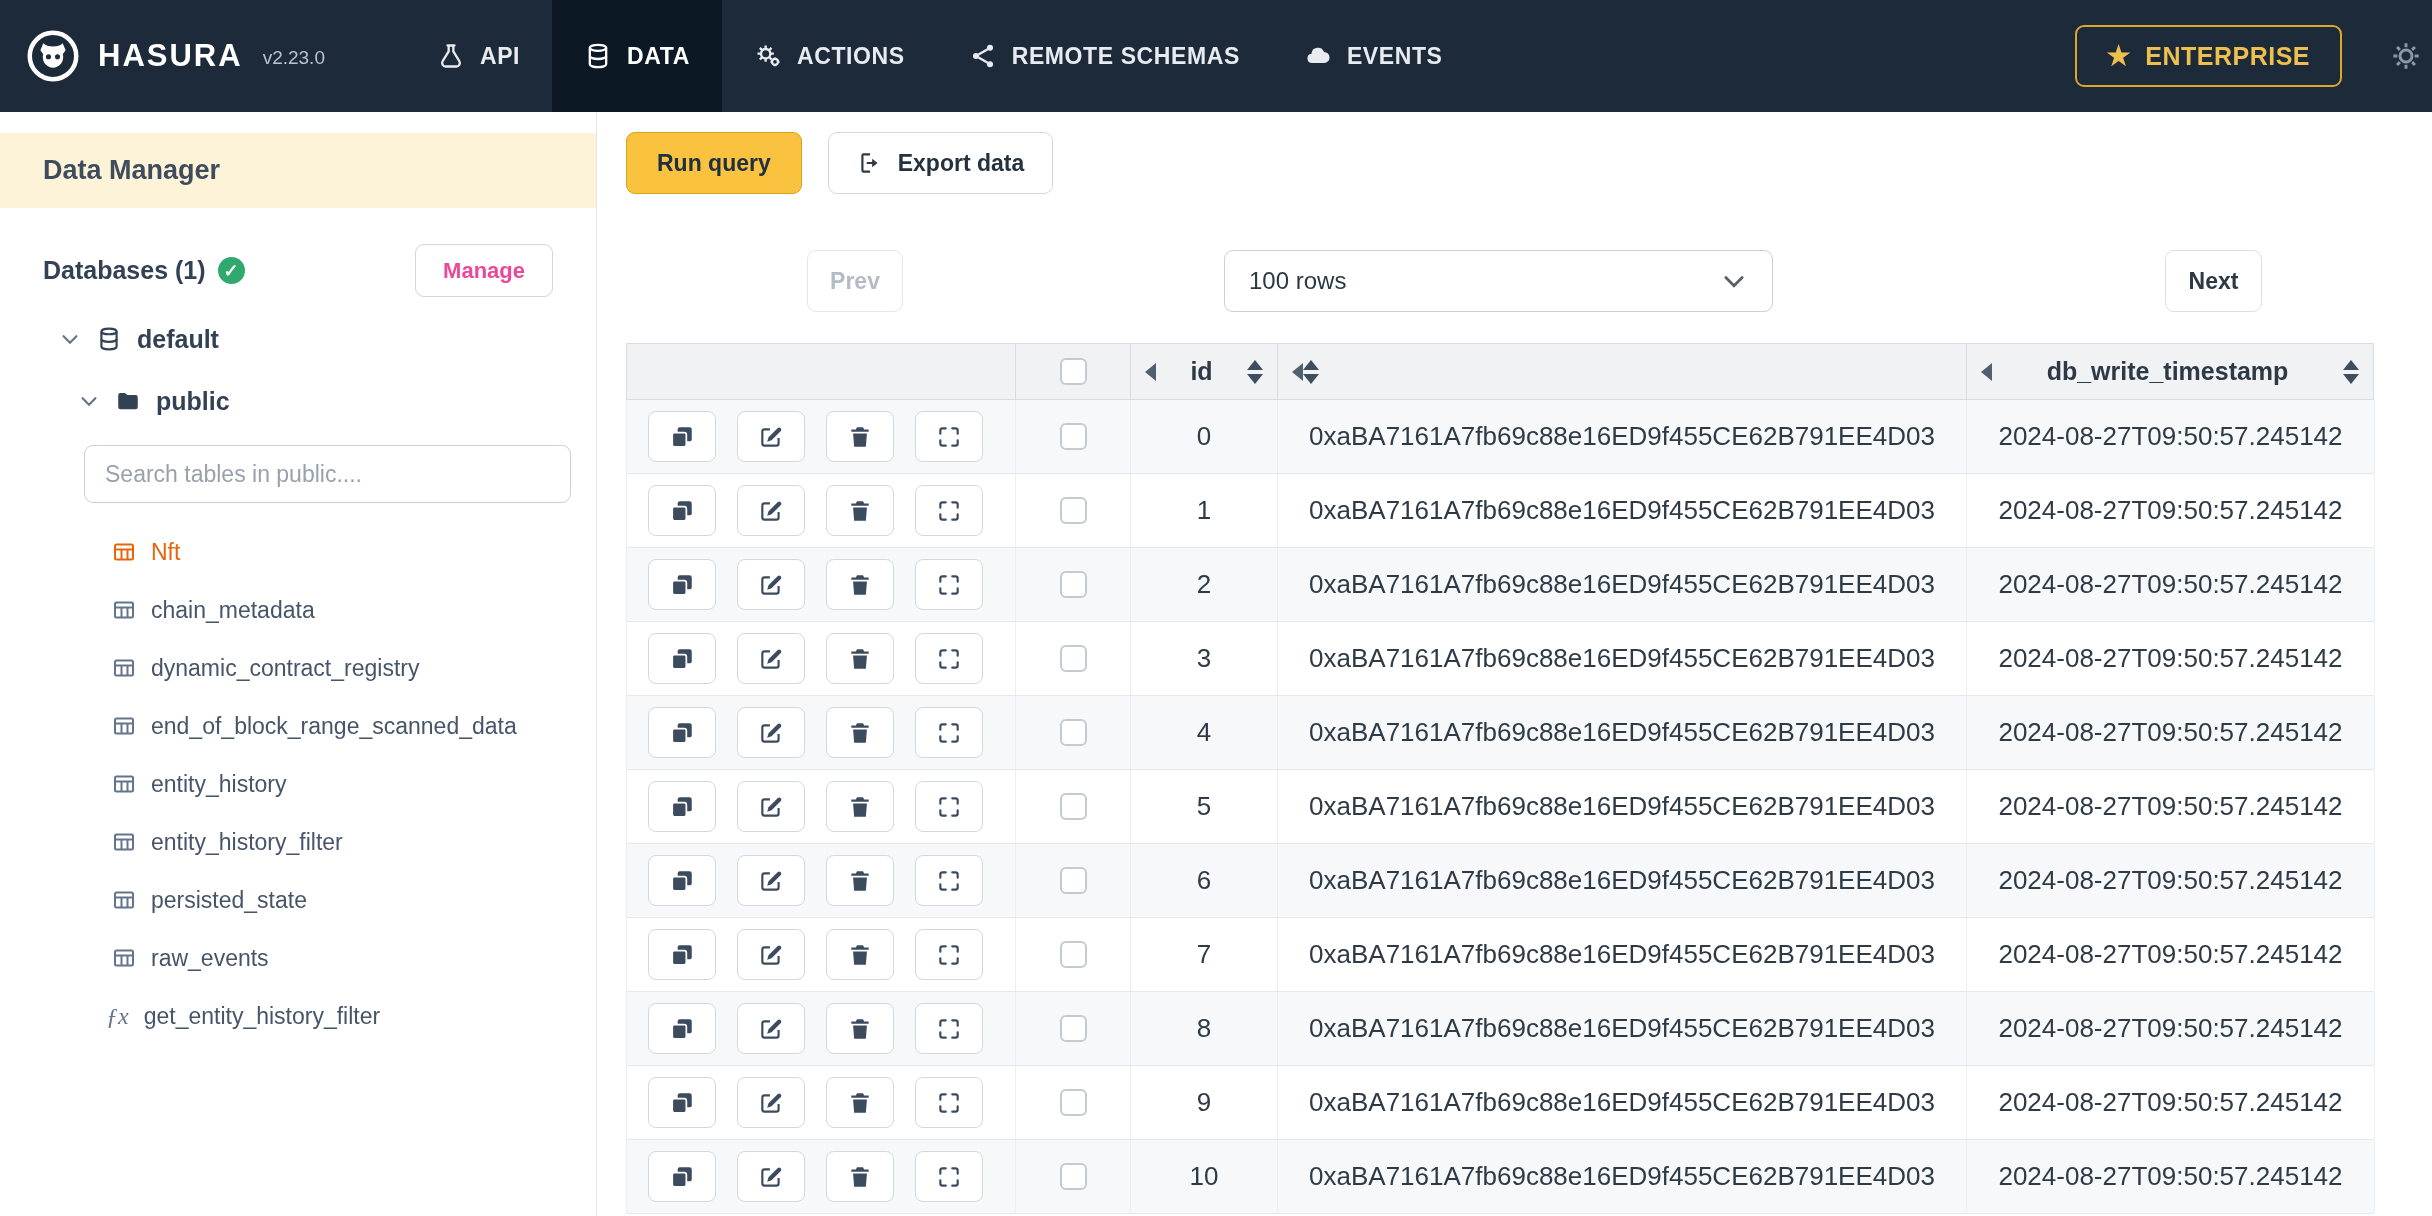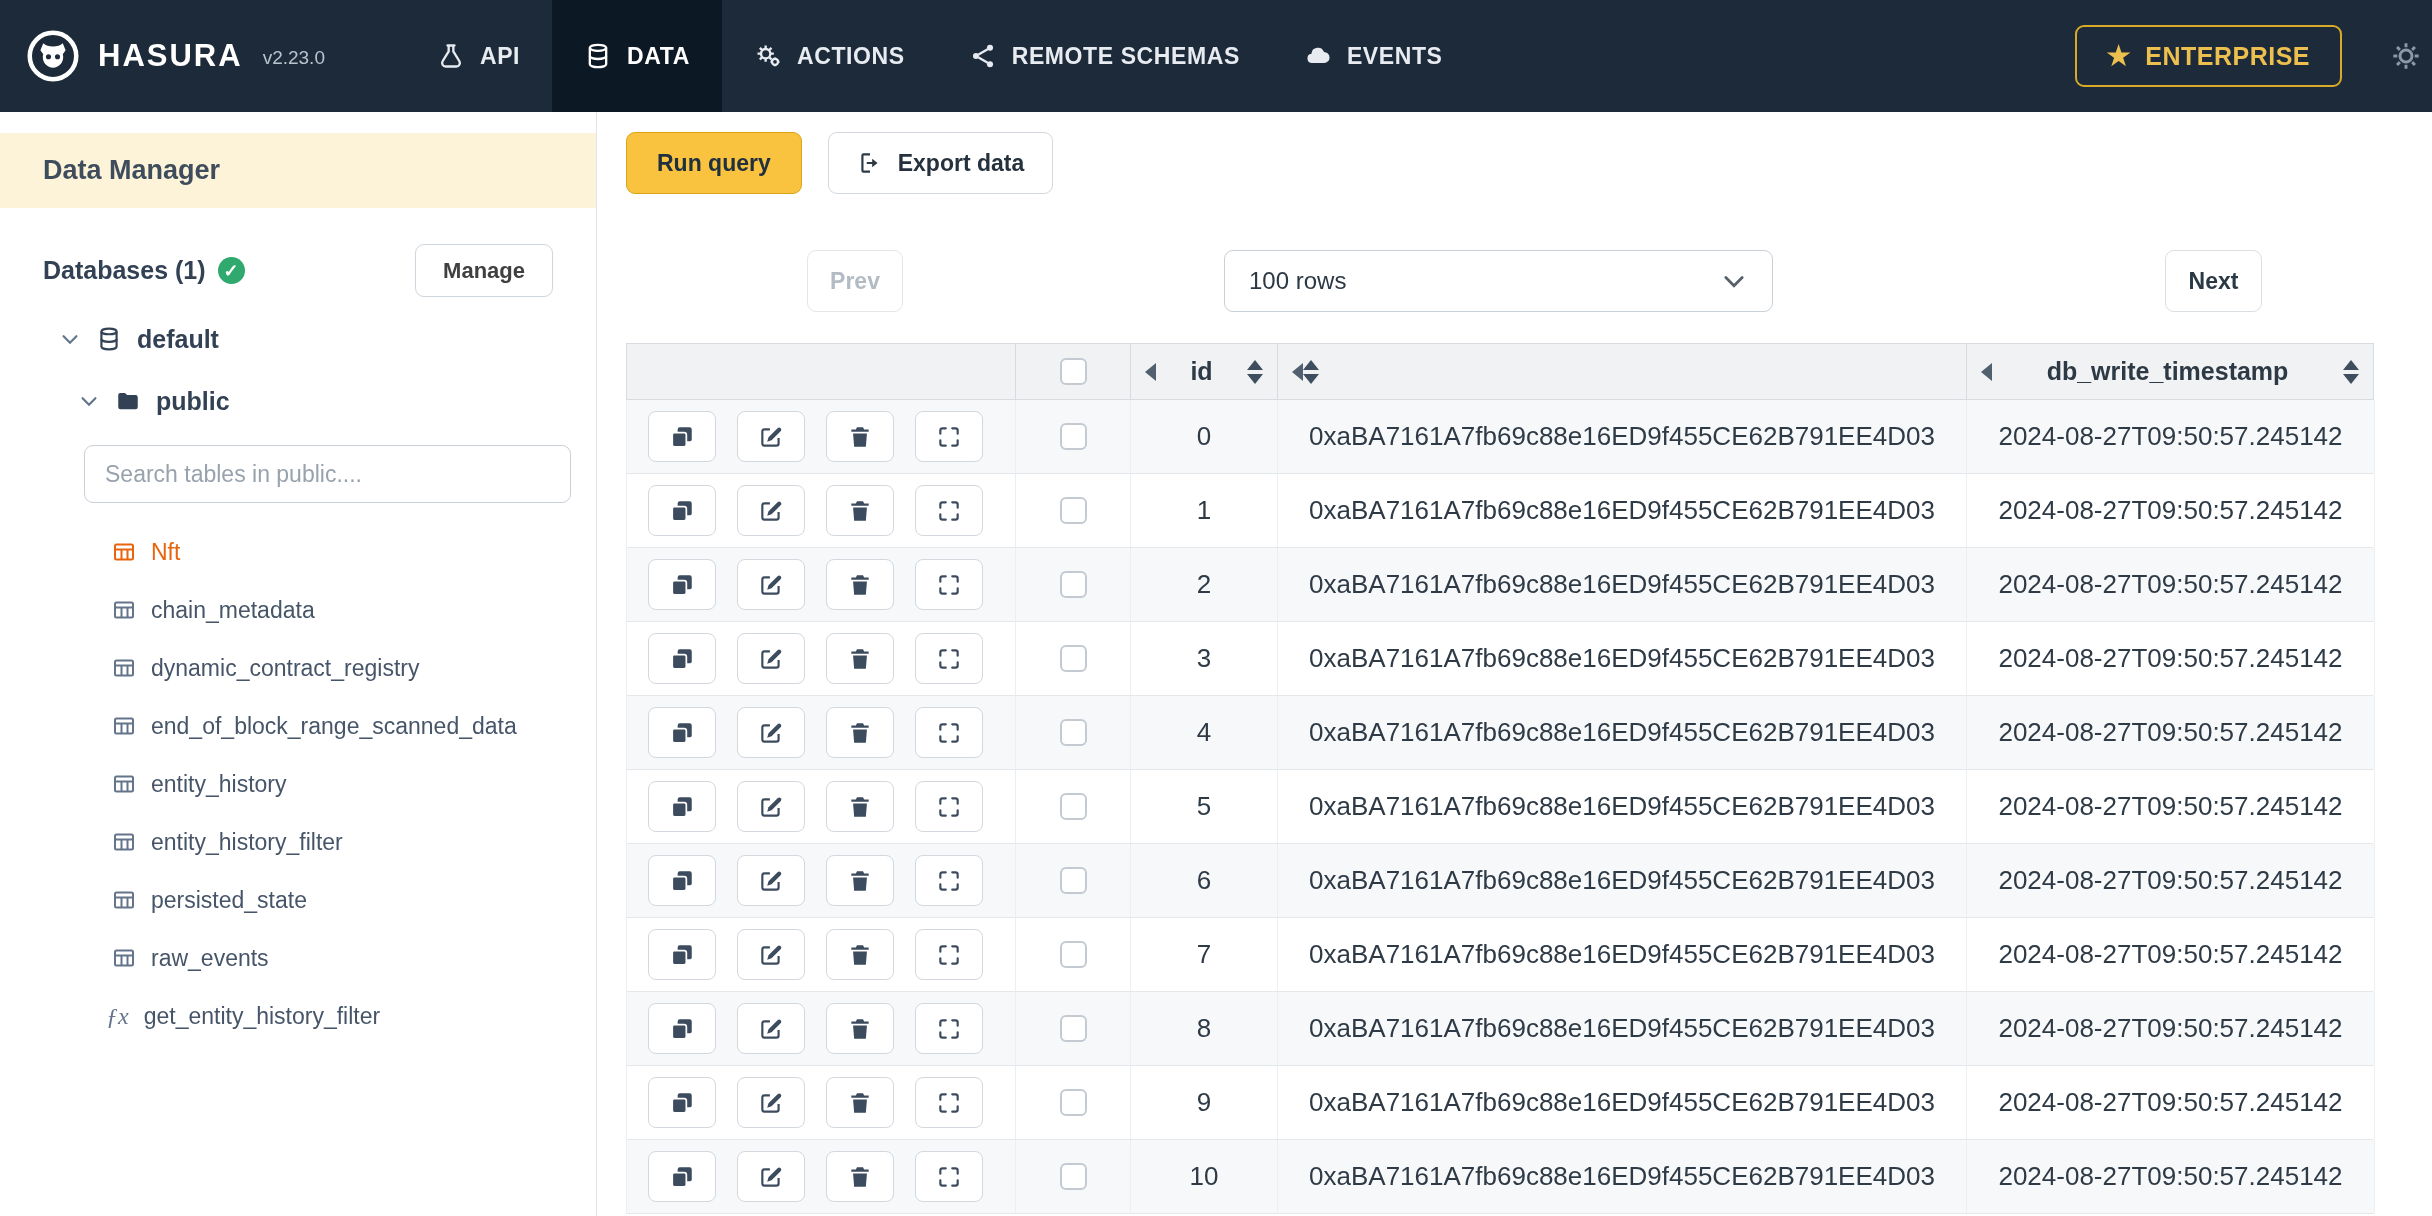--- a/index.html
+++ b/index.html
@@ -47,21 +47,21 @@
   .db-row { margin:36px 43px 0 43px; display:flex; align-items:center; height:53px; }
   .db-label { font-weight:bold; font-size:25px; color:#33415*5; color:#334155; }
   .check-circle {
     width:27px; height:27px; border-radius:50%; background:#2fa96e; color:#fff;
     font-size:18px; display:flex; align-items:center; justify-content:center; margin-left:12px;
     font-weight:bold;
   }
   .manage-btn {
     margin-left:auto; height:53px; padding:0 27px; background:#fff;
     border:1px solid #cfd6dd; border-radius:9px; font-weight:bold; font-size:22px;
-    color:#404040; cursor:pointer; font-family:inherit;
+    color:#ec4899; cursor:pointer; font-family:inherit;
   }
   .tree-row { display:flex; align-items:center; gap:15px; height:40px; cursor:pointer; }
   .tree-default { margin:22px 0 0 59px; }
   .tree-public  { margin:22px 0 0 78px; }
   .tree-row .chev { color:#64748b; display:flex; }
   .tree-row .ticon { color:#334155; display:flex; }
   .tree-label { font-size:25px; color:#334155; font-weight:600; }
   .tree-public .tree-label { font-weight:bold; }
   .search-wrap { margin:24px 0 0 84px; }
   .search-input {

